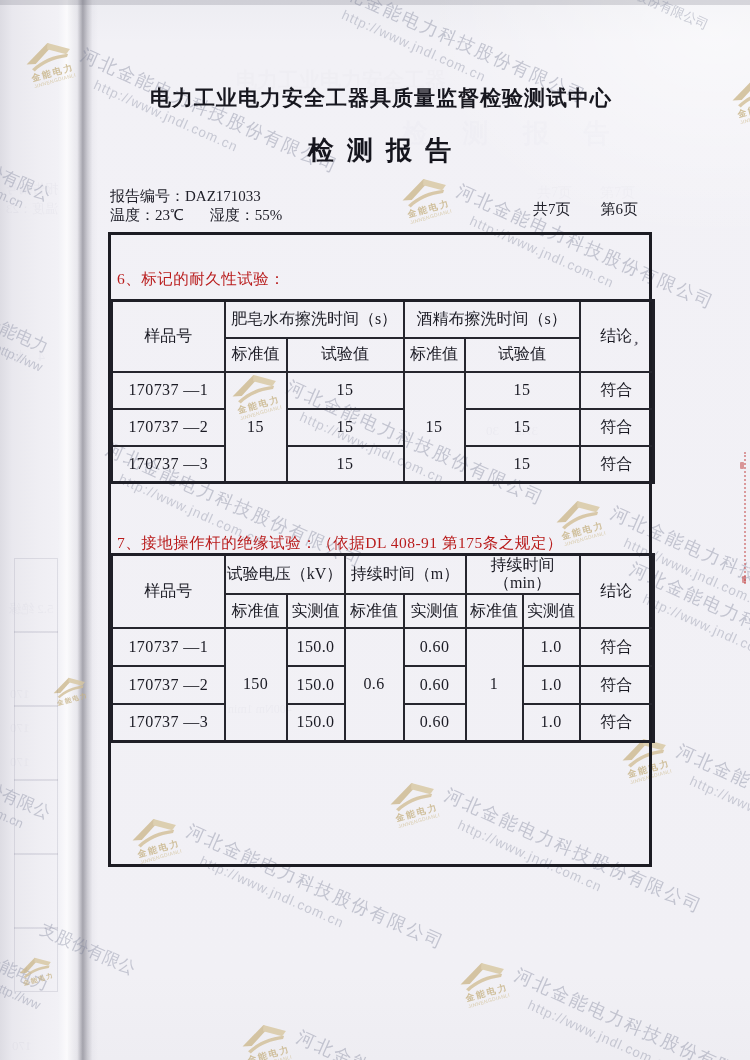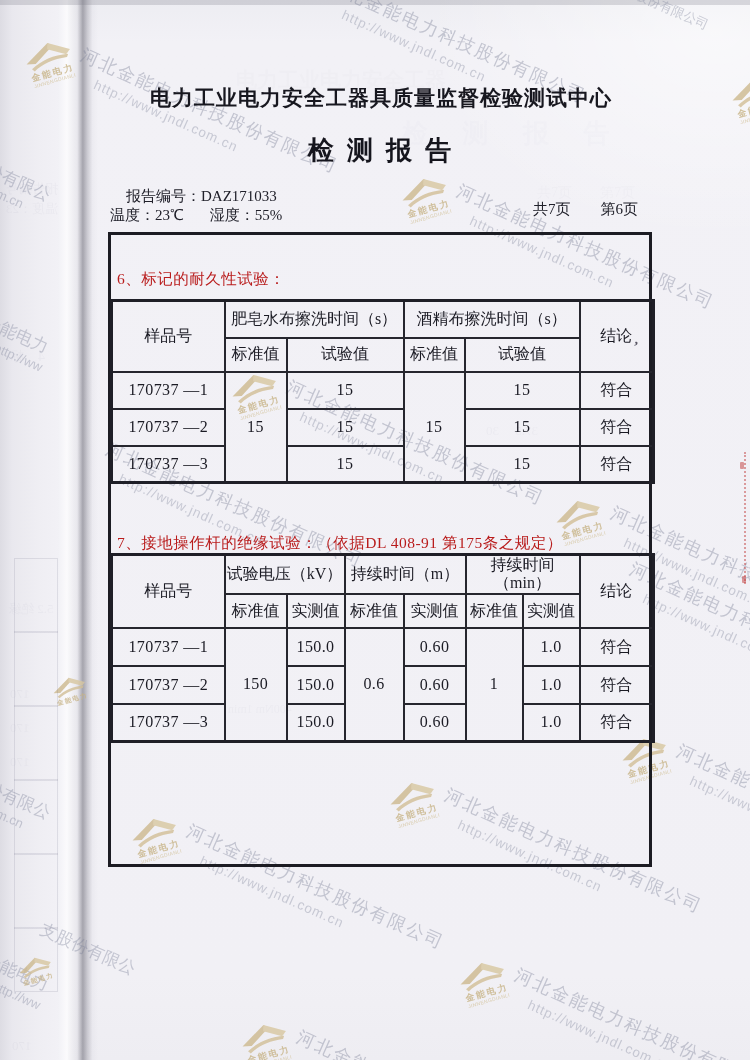--- a/index.html
+++ b/index.html
@@ -47,21 +47,21 @@
   .pen-mark{position:absolute;left:633px;top:340px;z-index:3;color:rgba(52,50,66,.8);
     font:700 14px/1 "Liberation Serif",serif;transform:rotate(14deg);}
 
   
   .content{position:absolute;inset:0;z-index:2;padding-left:28px;}
   .center-name{position:absolute;left:108px;top:84px;width:546px;text-align:center;
     font:700 21px/1.3 "Liberation Sans",sans-serif;color:#17171f;letter-spacing:1px;}
   .report-title{position:absolute;left:108px;top:134px;width:546px;text-align:center;
     font:700 26px/1.25 "Liberation Sans",sans-serif;color:#15151d;letter-spacing:3px;}
   .meta{position:absolute;font:400 15px/1.2 "Liberation Serif",serif;color:#20202a;}
-  .meta1{left:126px;top:187px;}
+  .meta1{left:110px;top:187px;}
   .meta2{left:110px;top:206px;text-align:right;}
   .meta2 .hum{margin-left:26px;}
   .pages{left:533px;top:200px;}
   .pages .pg2{margin-left:30px;}
 
   .outer-box{position:absolute;left:108px;top:232px;width:544px;height:635px;
     border:3px solid #1c1c23;box-sizing:border-box;}
   .sec-title{position:absolute;font:400 15.5px/1.2 "Liberation Serif",serif;color:#b91c1c;letter-spacing:.5px;}
   .sec6{left:117px;top:270px;}
   .sec7{left:117px;top:534px;}

